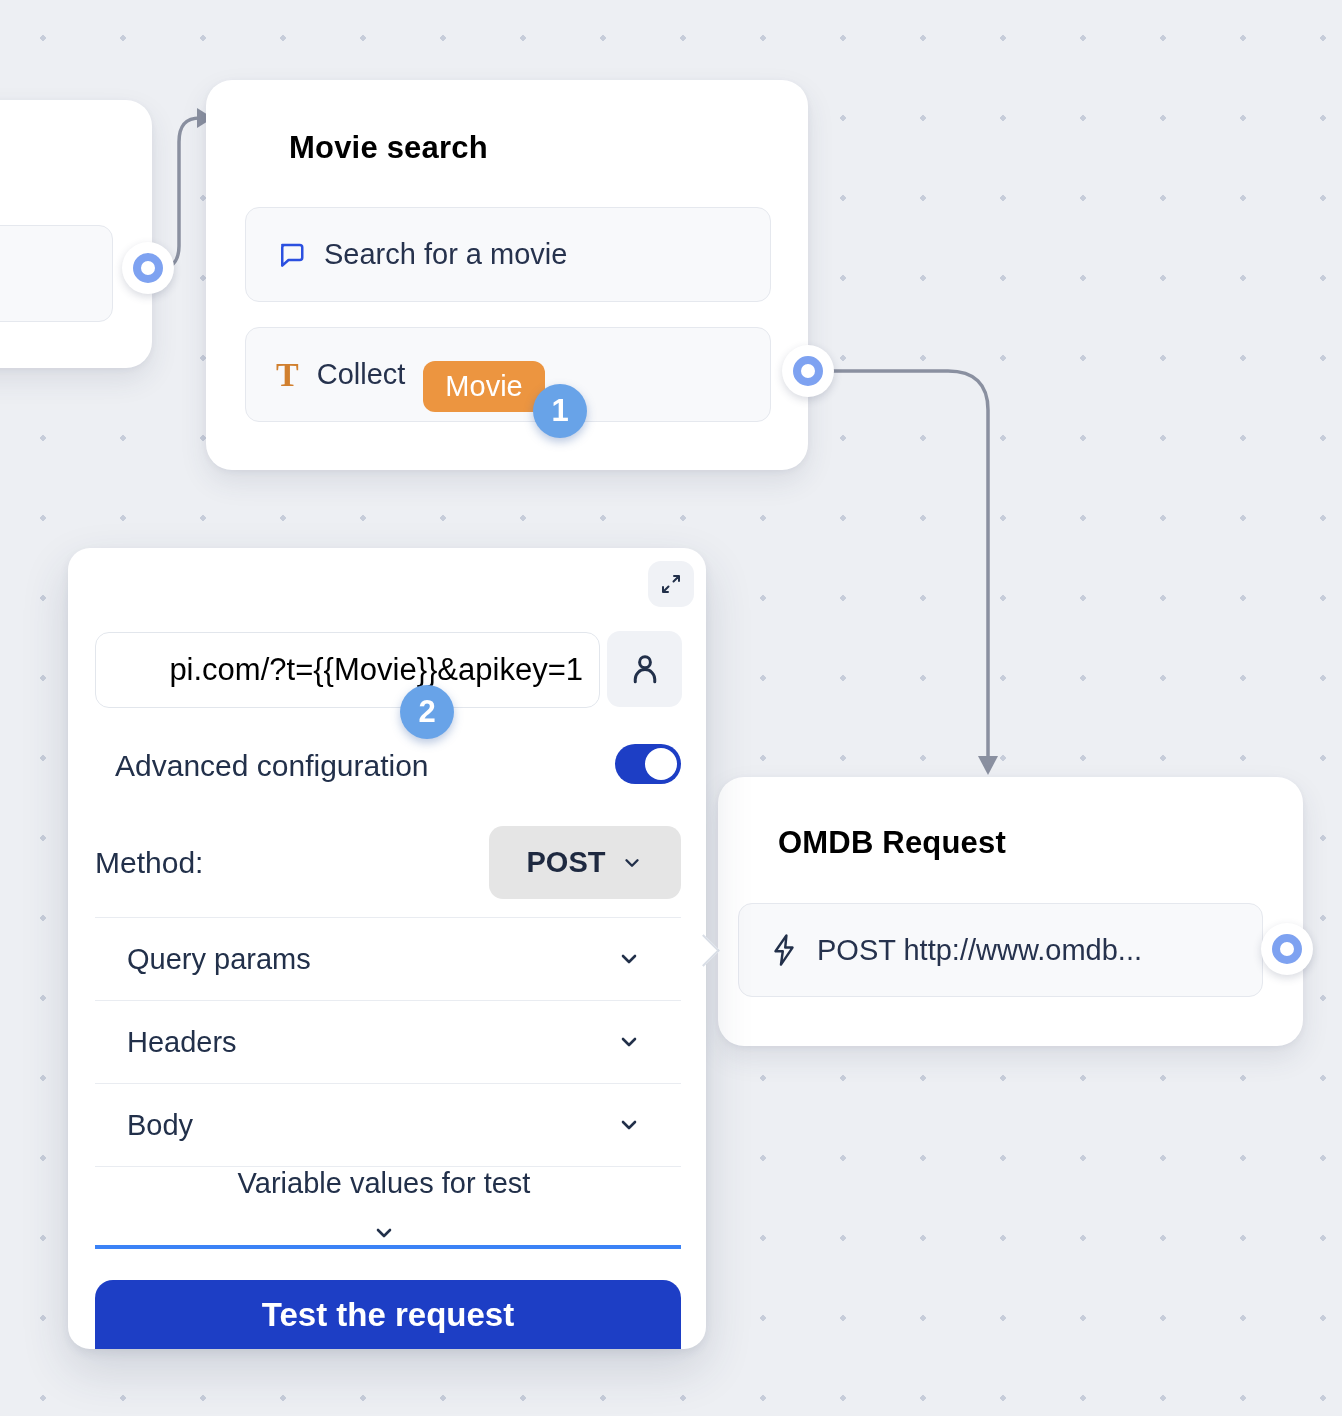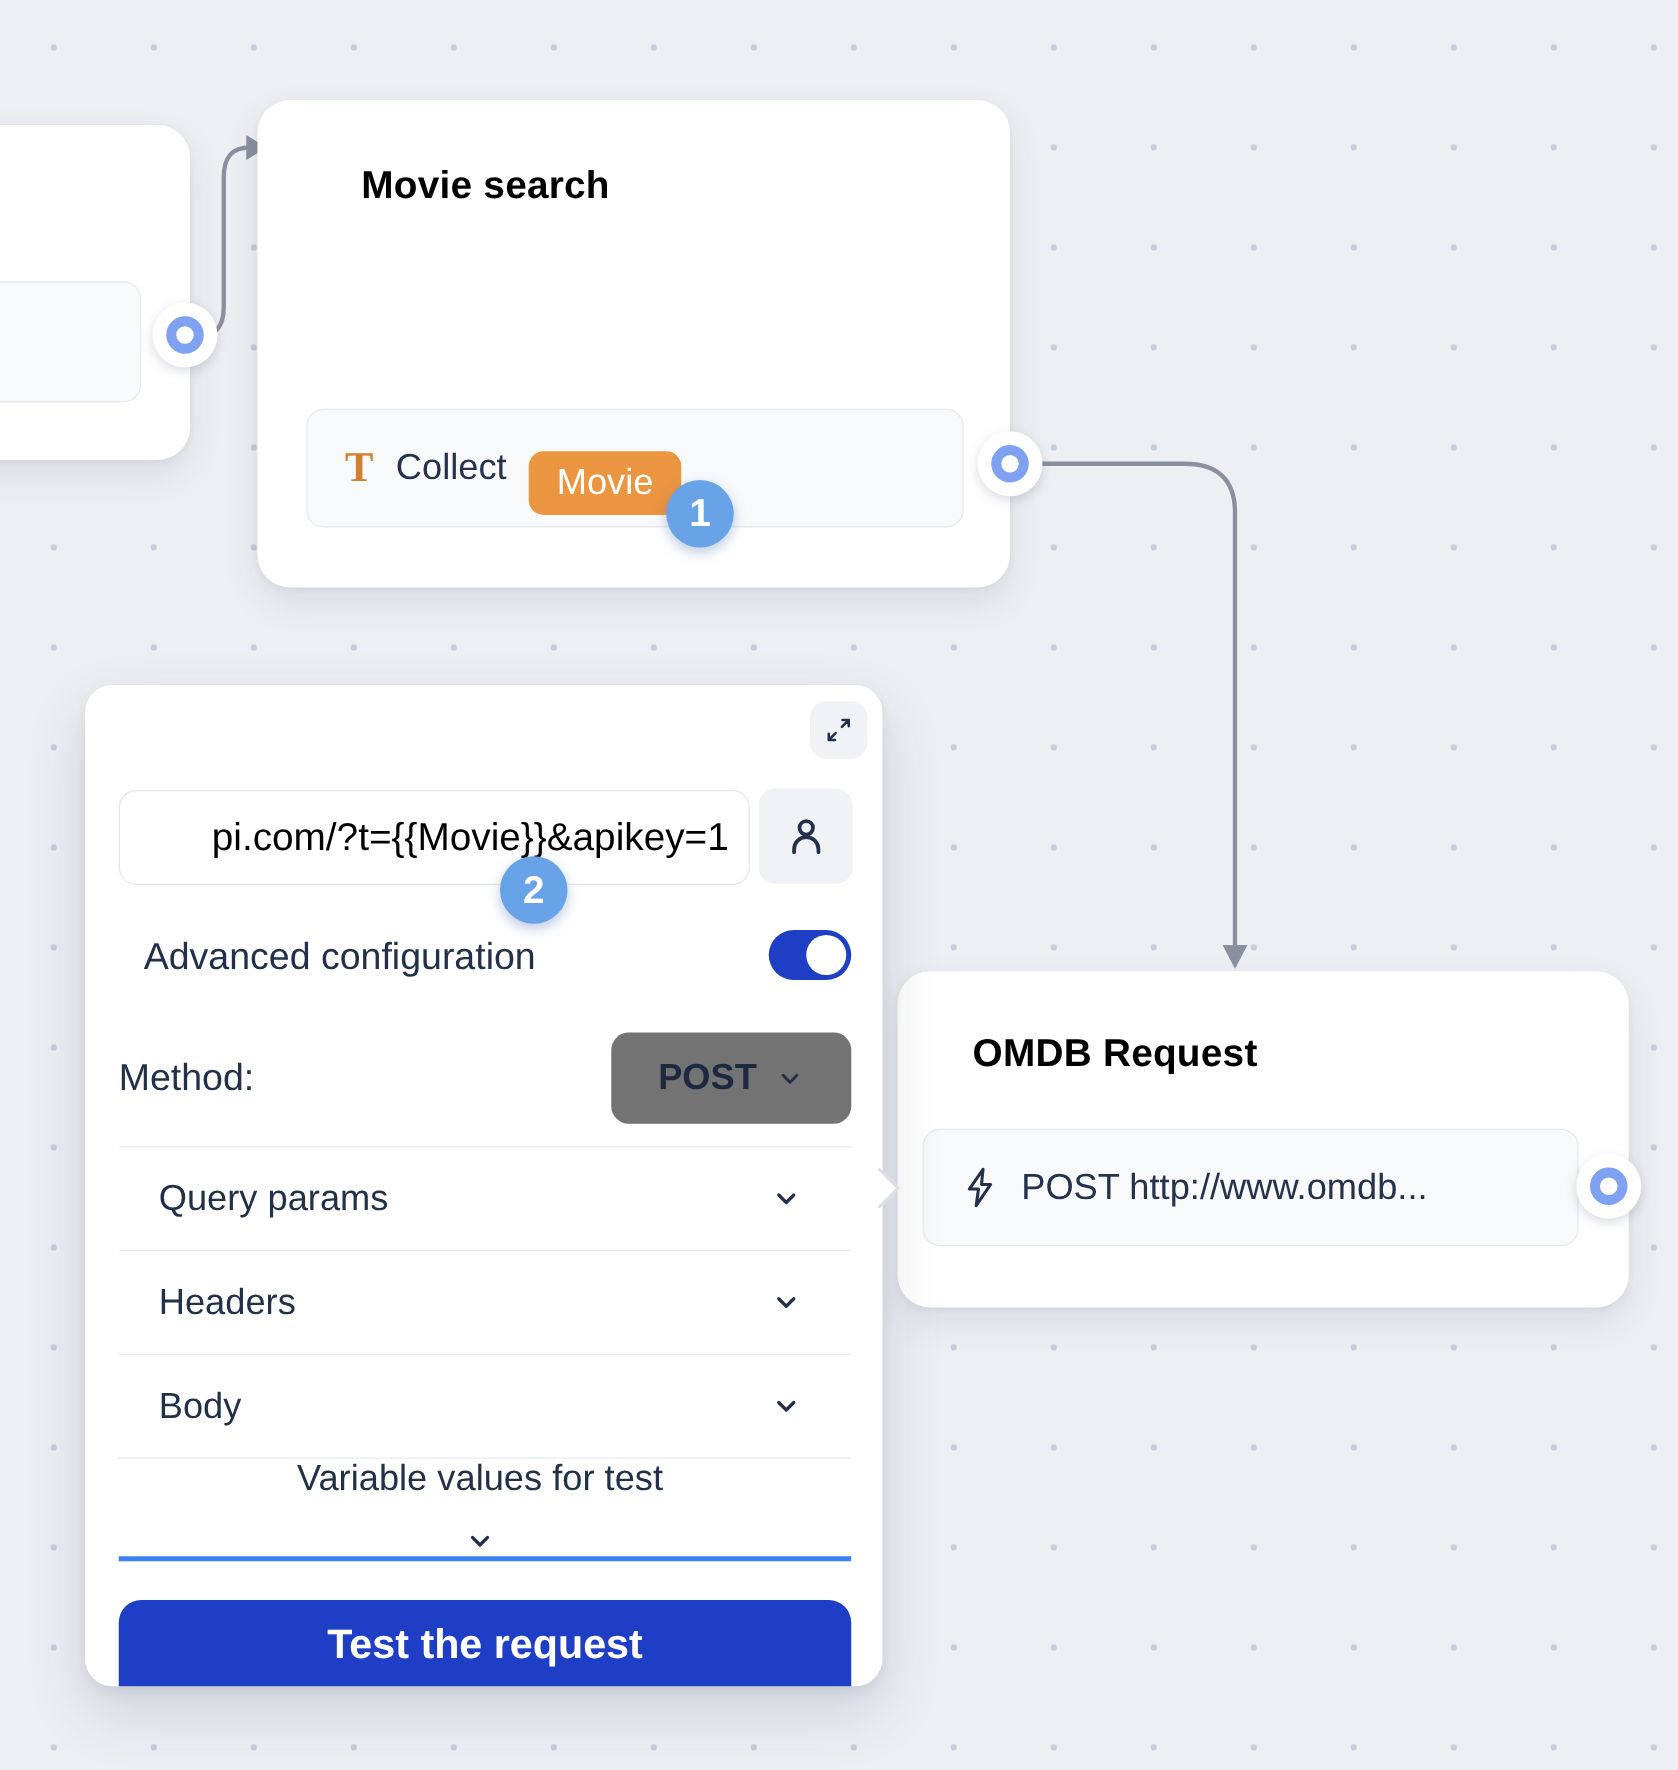--- a/index.html
+++ b/index.html
@@ -73,21 +73,21 @@
   
   #adv-toggle{
     position:absolute;left:547px;top:196px;width:66px;height:40px;border-radius:20px;
     background:#1d3ec5;
   }
   #adv-toggle .knob{
     position:absolute;right:4px;top:4px;width:32px;height:32px;border-radius:50%;background:#ffffff;
   }
   #method-btn{
     position:absolute;left:421px;top:278px;width:192px;height:73px;
-    background:#737373;border-radius:14px;display:flex;align-items:center;justify-content:center;gap:16px;
+    background:#e5e5e5;border-radius:14px;display:flex;align-items:center;justify-content:center;gap:16px;
     font-size:29px;font-weight:700;color:#1e2940;
   }
   #sections{position:absolute;left:27px;top:369px;width:586px;}
   .section-row{
     height:83px;border-top:1px solid #e9ecf1;display:flex;align-items:center;
     justify-content:space-between;padding:0 40px 0 32px;font-size:29px;color:#22304a;
   }
   .section-row:last-child{border-bottom:4px solid #3b82f6;flex-direction:column;}
   #test-btn{
     position:absolute;left:27px;top:732px;width:586px;height:80px;
@@ -111,20 +111,28 @@
 
   <div class="node-card" style="left:-60px;top:100px;width:212px;height:268px;z-index:6;">
     <div class="node-item" style="left:30px;top:125px;width:143px;height:97px;padding:0;"></div>
   </div>
   <div class="conn-halo" style="left:122px;top:242px;"></div>
   <div class="conn-ring" style="left:133px;top:253px;"></div>
 
   <div class="node-card" style="left:206px;top:80px;width:602px;height:390px;z-index:6;">
     <div class="node-title" style="left:51px;top:50px;">Movie search</div>
 
+    <div class="node-item" style="left:39px;top:127px;width:526px;height:95px;">
+      <span>
+        <svg class="ic" width="30" height="30" viewBox="0 0 24 24" fill="none" stroke="#2b50e0" stroke-width="2" stroke-linecap="round" stroke-linejoin="round">
+          <path d="M5 4 h14 a2 2 0 0 1 2 2 v8 a2 2 0 0 1 -2 2 H10 l-5 4.5 V6 a2 2 0 0 1 2 -2 z"></path>
+        </svg>
+      </span>
+      <span class="itm-label">Search for a movie</span>
+    </div>
 
     <div class="node-item" style="left:39px;top:247px;width:526px;height:95px;">
       <span style="font-family:'Liberation Serif',serif;font-size:34px;font-weight:600;color:#d1802f;line-height:30px;">T</span>
       <span class="itm-label">Collect</span>
       <span class="chip" style="margin-left:0;">Movie</span>
     </div>
   </div>
   <div class="step-badge" style="left:533px;top:384px;z-index:14;">1</div>
   <div class="conn-halo" style="left:782px;top:345px;"></div>
   <div class="conn-ring" style="left:793px;top:356px;"></div>

